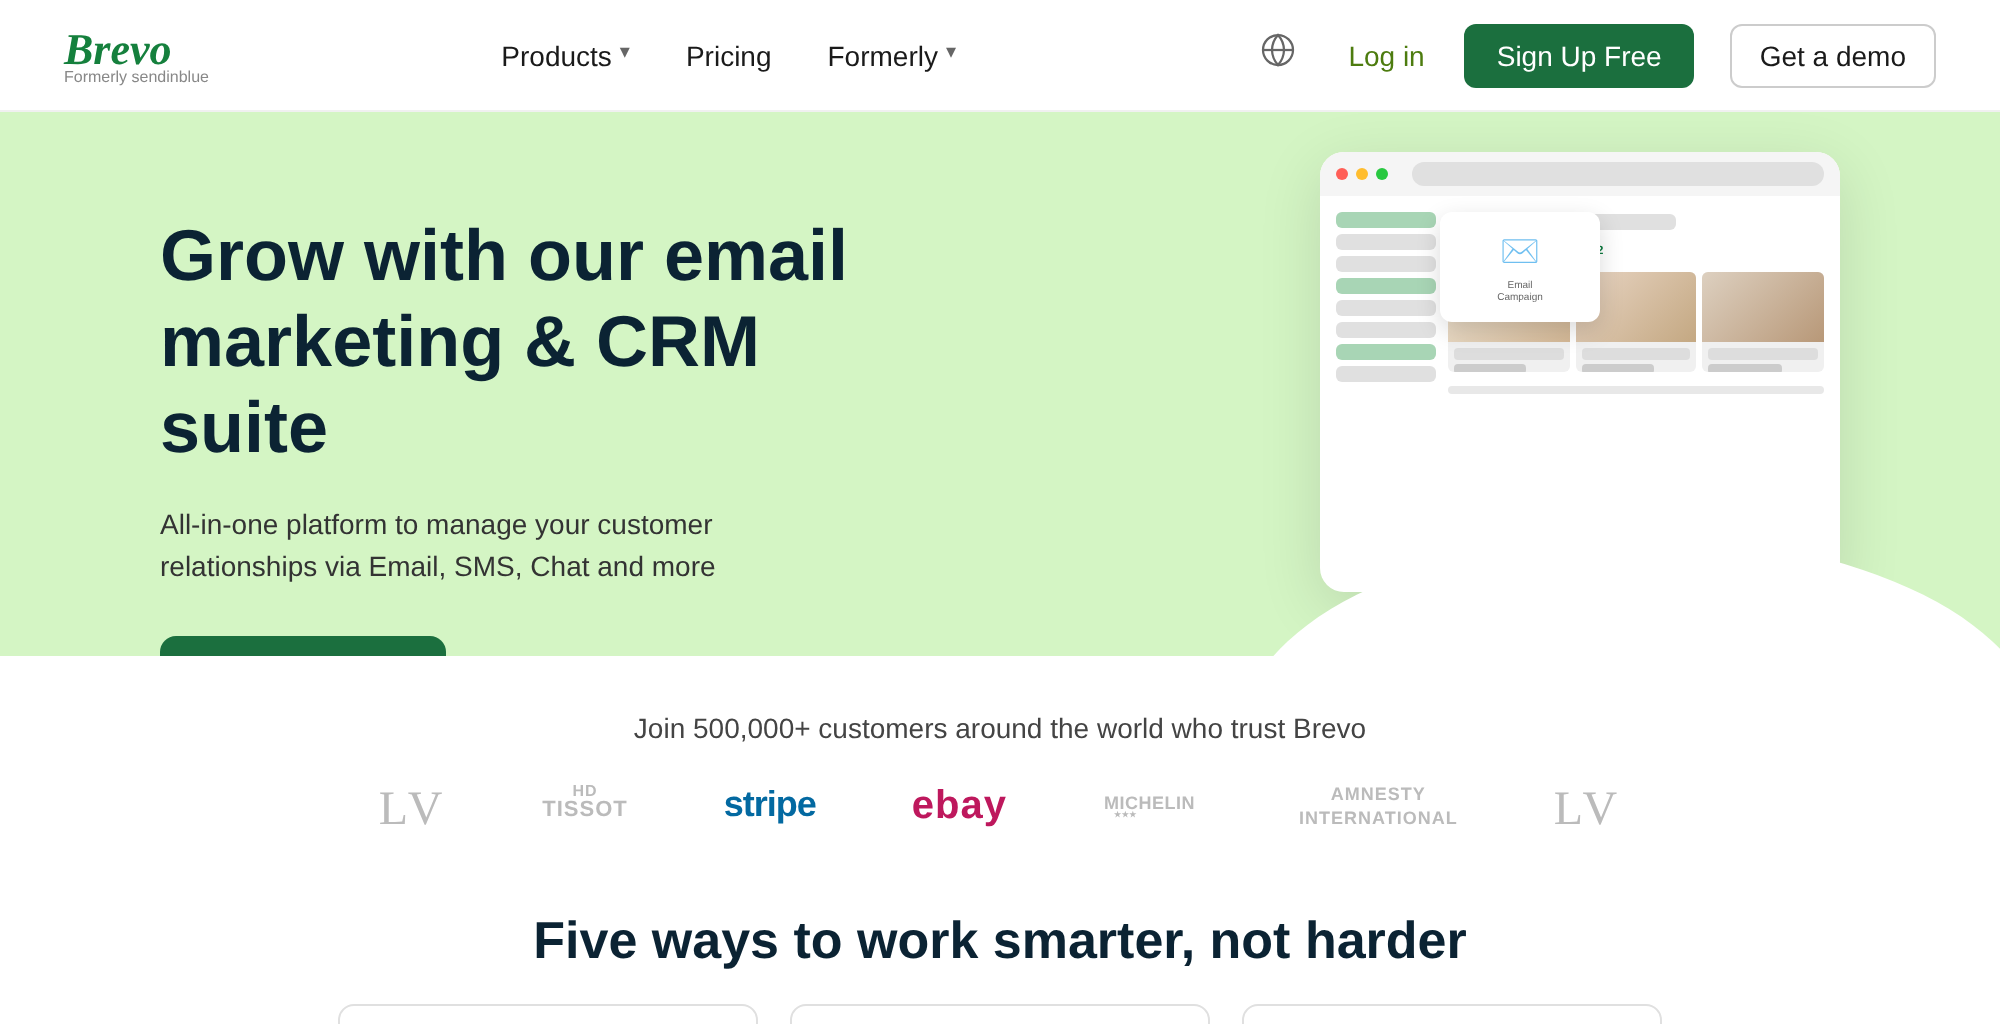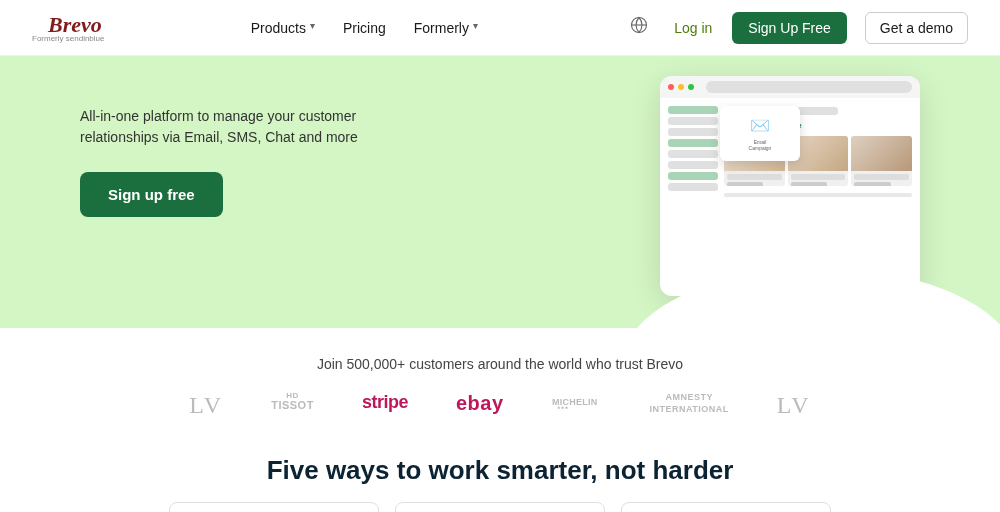--- a/index.html
+++ b/index.html
@@ -100,21 +100,21 @@
       background: #fff;
       padding: 28px 40px 20px;
       text-align: center;
     }
     .trust-text { font-size: 14px; color: #444; margin-bottom: 20px; }
     .logos-row { display: flex; align-items: flex-start; justify-content: center; gap: 48px; }
     .brand-logo { font-size: 13px; color: #bbb; font-weight: 600; letter-spacing: 0.5px; display: flex; align-items: center; }
     .brand-logo.lv { font-size: 24px; font-weight: 300; color: #bbb; letter-spacing: 2px; }
     .brand-logo.tissot { display: flex; flex-direction: column; align-items: center; line-height: 1; font-size: 11px; color: #bbb; }
     .brand-logo.tissot .hd { font-size: 8px; }
-    .brand-logo.stripe { font-size: 18px; font-weight: 700; color: #be185d; letter-spacing: -0.5px; }
+    .brand-logo.stripe { font-size: 18px; font-weight: 700; color: #0369a1; letter-spacing: -0.5px; }
     .brand-logo.ebay { font-size: 20px; font-weight: 700; color: #be185d; }
     .brand-logo.michelin { font-size: 11px; color: #bbb; display: flex; flex-direction: column; align-items: center; gap: 1px; }
     .brand-logo.amnesty { font-size: 9px; color: #bbb; display: flex; flex-direction: column; align-items: center; }
 
     
     .bottom-section {
       background: #fff;
       padding: 16px 40px 0;
     }
     .section-title { text-align: center; font-size: 26px; font-weight: 700; color: #0b2333; margin-bottom: 16px; }
@@ -131,21 +131,21 @@
     
     .lv-monogram { font-family: serif; font-size: 22px; font-weight: 300; color: #bbb; letter-spacing: 1px; }
   </style>
 </head>
 <body>
 
 <nav>
   <div class="nav-logo">
     <div>
       <div style="display:flex;align-items:baseline;gap:2px;">
-        <span style="font-size:22px;font-weight:800;color:#7f1d1d;font-family:serif;font-style:italic;margin-left:16px;">Brevo</span>
+        <span style="font-size:22px;font-weight:800;color:#15803d;font-family:serif;font-style:italic;">Brevo</span>
       </div>
       <span class="logo-formerly">Formerly sendinblue</span>
     </div>
   </div>
 
   <div class="nav-links">
     <button class="nav-link">
       <span>Products</span>
       <span class="chevron">▾</span>
     </button>
@@ -167,20 +167,21 @@
         </svg>
     </button>
     <button class="login-btn">Log in</button>
     <button class="signup-btn">Sign Up Free</button>
     <button class="demo-btn">Get a demo</button>
   </div>
 </nav>
 
 <div class="hero">
   <div class="hero-text">
+    <h1 class="hero-title">Grow with our email marketing &amp; CRM suite</h1>
     <p class="hero-subtitle">All-in-one platform to manage your customer relationships via Email, SMS, Chat and more</p>
     <button class="hero-cta">Sign up free</button>
   </div>
 
   <div class="hero-image">
     <div class="mock-browser">
       <div class="mock-dot red"></div>
       <div class="mock-dot yellow"></div>
       <div class="mock-dot green"></div>
       <div class="mock-url"></div>

